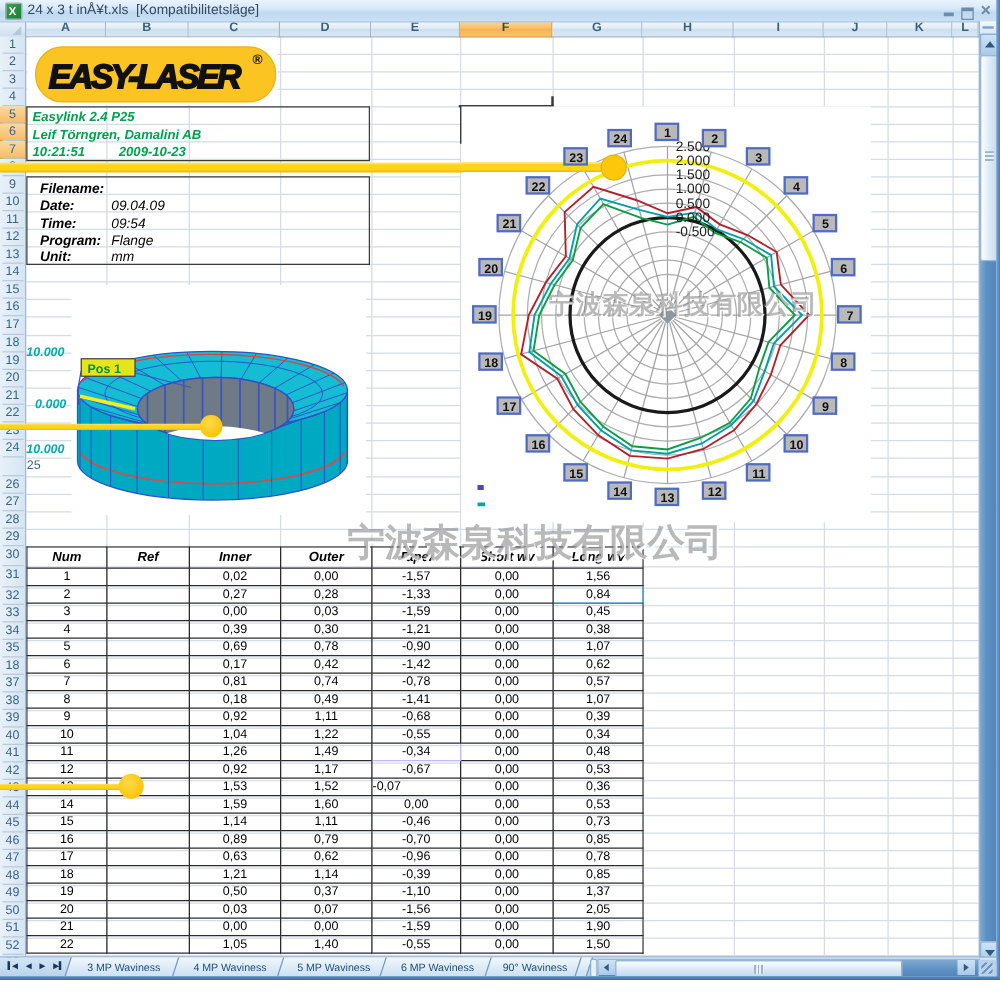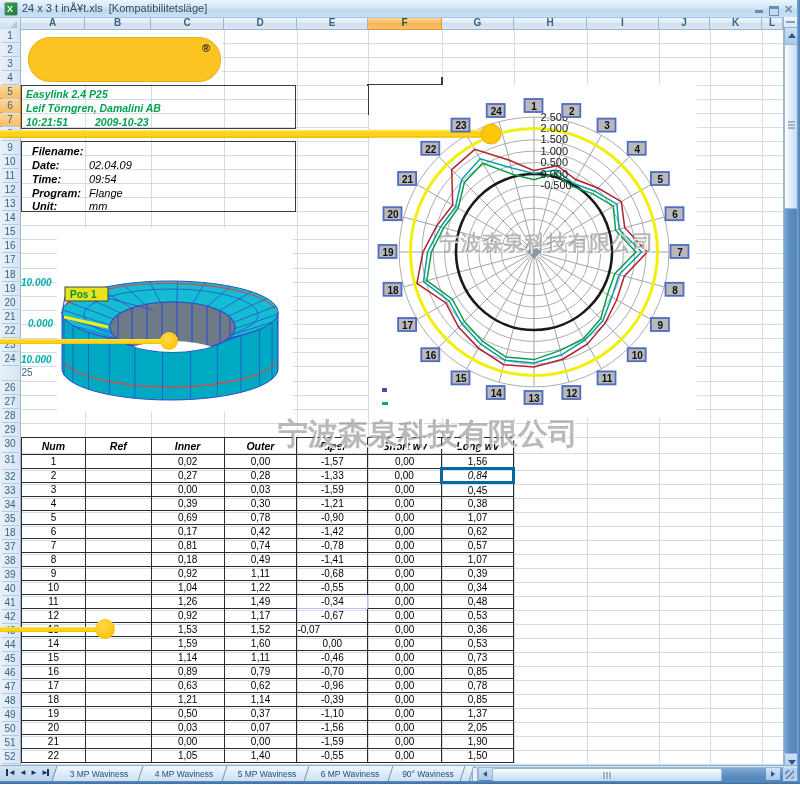--- a/index.html
+++ b/index.html
@@ -204,31 +204,32 @@
     <div class="ab" style="left:4px;top:2px;width:12px;height:12px;background:linear-gradient(135deg,#3aa54a,#1d7a35);border-radius:2px;border:1px solid #9ab;">
       <div class="ab" style="left:2px;top:1px;color:#fff;font-size:9px;font-weight:bold;">X</div>
     </div>
     <div class="ab" style="left:22px;top:2px;font-size:11px;color:#34495e;">24 x 3 t inÅ¥t.xls&nbsp;&nbsp;[Kompatibilitetsläge]</div>
     <div class="ab" style="left:755px;top:10px;width:8px;height:2.5px;background:#6b8cab;"></div>
     <div class="ab" style="left:769px;top:6px;width:8px;height:6px;border:1.5px solid #6b8cab;border-top-width:3px;"></div>
     <div class="ab" style="left:784px;top:4px;color:#6b8cab;font-size:11px;font-weight:bold;line-height:10px;">✕</div>
   </div>
 <div class="ab" style="left:22px;top:30px;width:200px;height:54px;background:#fff;"></div>
 <div class="ab" style="left:28px;top:37px;width:191px;height:43px;background:#fcc422;border-radius:22px;border:1px solid #e8b114;">
+    <div class="ab" style="left:10px;top:8px;font-size:27px;font-weight:bold;font-style:italic;letter-spacing:-2px;color:#111;-webkit-text-stroke:1.4px #111;">EASY-LASER</div>
     <div class="ab" style="left:173px;top:4px;font-size:11px;font-weight:bold;color:#111;">®</div>
   </div>
 <div class="ab" style="left:21px;top:85px;width:273px;height:42px;border:1.6px solid #3c3c3c;background:transparent;"></div>
 <div class="ab" style="left:21px;top:141px;width:273px;height:69px;border:1.6px solid #3c3c3c;background:transparent;"></div>
 <div class="lbl" style="left:26px;top:88px;color:#00a14e;font-weight:bold;font-size:10.5px;">Easylink 2.4 P25</div>
 <div class="lbl" style="left:26px;top:101.5px;color:#00a14e;font-weight:bold;font-size:10.5px;">Leif Törngren, Damalini AB</div>
 <div class="lbl" style="left:26px;top:115.5px;color:#00a14e;font-weight:bold;font-size:10.5px;">10:21:51</div>
 <div class="lbl" style="left:95px;top:115.5px;color:#00a14e;font-weight:bold;font-size:10.5px;">2009-10-23</div>
 <div class="lbl" style="left:32px;top:144.5px;color:#000;font-weight:bold;font-size:11px;">Filename:</div>
 <div class="lbl" style="left:32px;top:158.5px;color:#000;font-weight:bold;font-size:11px;">Date:</div>
-<div class="lbl" style="left:89px;top:158.5px;color:#000;font-size:11px;">02.04.09</div>
+<div class="lbl" style="left:89px;top:158.5px;color:#000;font-size:11px;">09.04.09</div>
 <div class="lbl" style="left:32px;top:172.5px;color:#000;font-weight:bold;font-size:11px;">Time:</div>
 <div class="lbl" style="left:89px;top:172.5px;color:#000;font-size:11px;">09:54</div>
 <div class="lbl" style="left:32px;top:186.5px;color:#000;font-weight:bold;font-size:11px;">Program:</div>
 <div class="lbl" style="left:89px;top:186.5px;color:#000;font-size:11px;">Flange</div>
 <div class="lbl" style="left:32px;top:199.5px;color:#000;font-weight:bold;font-size:11px;">Unit:</div>
 <div class="lbl" style="left:89px;top:199.5px;color:#000;font-size:11px;">mm</div>
 <div class="ab" style="left:367px;top:84px;width:76px;height:2px;background:#3c3c3c;"></div>
 <div class="ab" style="left:368px;top:84px;width:2px;height:31px;background:#3c3c3c;"></div>
 <div class="ab" style="left:441px;top:77px;width:2px;height:8px;background:#3c3c3c;"></div>
 <svg class="ab" style="left:369px;top:85px" width="328" height="333" viewBox="0 0 328 333">
@@ -480,21 +481,21 @@
           <td style="border:1px solid #2b2b2b;padding:0;text-align:center;font-size:10px;overflow:hidden;">0,00</td>
           <td style="border:1px solid #2b2b2b;padding:0;text-align:center;font-size:10px;overflow:hidden;">1,56</td>
         </tr>
         <tr style="height:14px;">
           <td style="border:1px solid #2b2b2b;padding:0;text-align:center;font-size:10px;overflow:hidden;">2</td>
           <td style="border:1px solid #2b2b2b;padding:0;text-align:center;font-size:10px;overflow:hidden;"></td>
           <td style="border:1px solid #2b2b2b;padding:0;text-align:center;font-size:10px;overflow:hidden;">0,27</td>
           <td style="border:1px solid #2b2b2b;padding:0;text-align:center;font-size:10px;overflow:hidden;">0,28</td>
           <td style="border:1px solid #2b2b2b;padding:0;text-align:center;font-size:10px;overflow:hidden;">-1,33</td>
           <td style="border:1px solid #2b2b2b;padding:0;text-align:center;font-size:10px;overflow:hidden;">0,00</td>
-          <td style="border:3px solid #0369a1;padding:0;text-align:center;font-size:10px;overflow:hidden;font-style:italic;">0,84</td>
+          <td style="border:1px solid #0369a1;padding:0;text-align:center;font-size:10px;overflow:hidden;">0,84</td>
         </tr>
         <tr style="height:14px;">
           <td style="border:1px solid #2b2b2b;padding:0;text-align:center;font-size:10px;overflow:hidden;">3</td>
           <td style="border:1px solid #2b2b2b;padding:0;text-align:center;font-size:10px;overflow:hidden;"></td>
           <td style="border:1px solid #2b2b2b;padding:0;text-align:center;font-size:10px;overflow:hidden;">0,00</td>
           <td style="border:1px solid #2b2b2b;padding:0;text-align:center;font-size:10px;overflow:hidden;">0,03</td>
           <td style="border:1px solid #2b2b2b;padding:0;text-align:center;font-size:10px;overflow:hidden;">-1,59</td>
           <td style="border:1px solid #2b2b2b;padding:0;text-align:center;font-size:10px;overflow:hidden;">0,00</td>
           <td style="border:1px solid #2b2b2b;padding:0;text-align:center;font-size:10px;overflow:hidden;">0,45</td>
         </tr>

